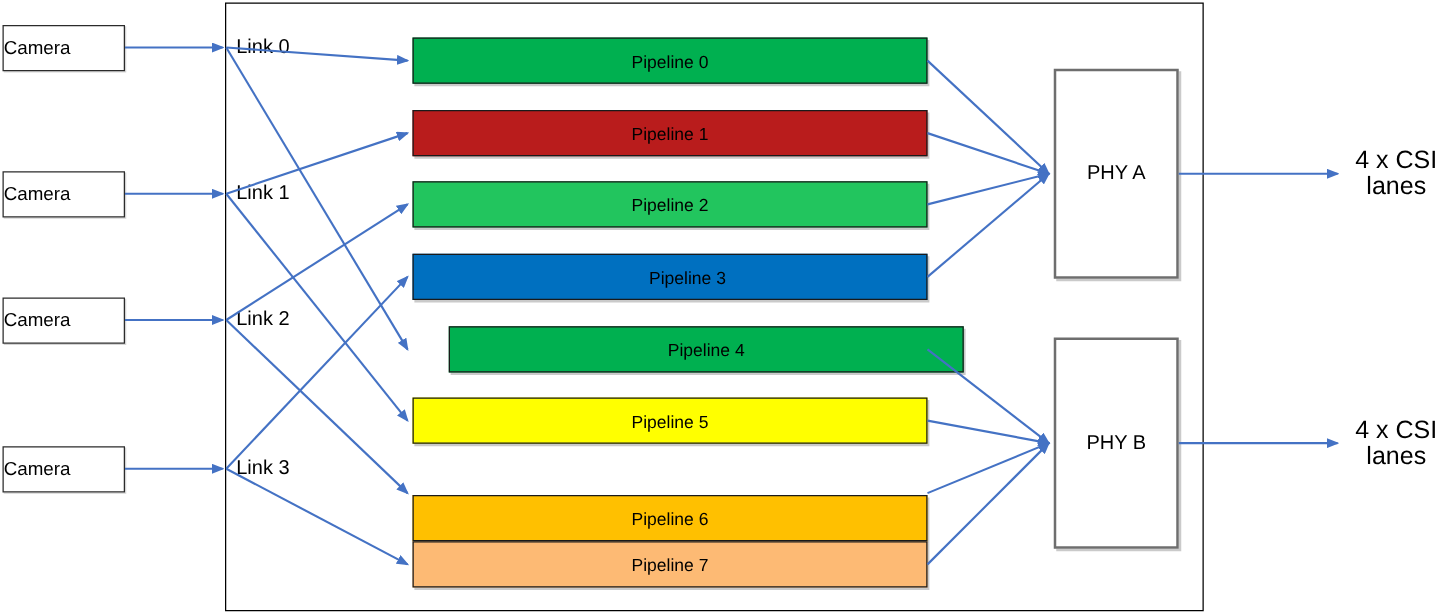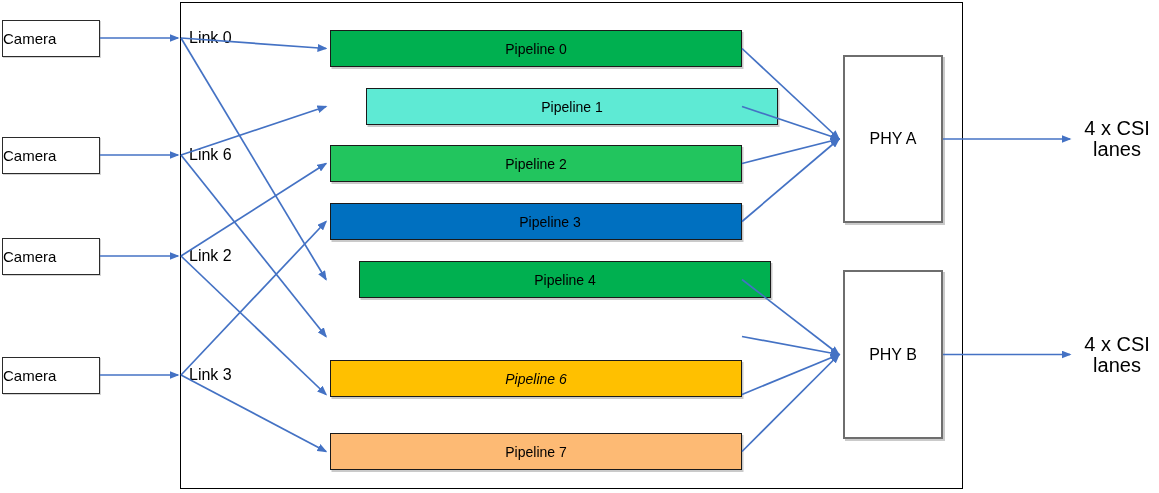--- a/index.html
+++ b/index.html
@@ -90,40 +90,43 @@
   <div class="camera" style="top:238px">
       <span>Camera</span>
     </div>
   <div class="camera" style="top:357px">
       <span>Camera</span>
     </div>
 
   <div class="bigbox"></div>
 
   <div class="link-label" style="top:27px">Link 0</div>
-  <div class="link-label" style="top:144px">Link 6</div>
+  <div class="link-label" style="top:144px">Link 1</div>
   <div class="link-label" style="top:245px">Link 2</div>
   <div class="link-label" style="top:364px">Link 3</div>
 
   <div class="pipeline" style="top: 30px; background: rgb(0, 176, 80);">
       <span>Pipeline 0</span>
     </div>
-  <div class="pipeline" style="top: 88px; background: #5eead4; margin-left: 36px;">
+  <div class="pipeline" style="top: 88px; background: #b91c1c;">
       <span>Pipeline 1</span>
     </div>
   <div class="pipeline" style="top: 145px; background: #22c55e;">
       <span>Pipeline 2</span>
     </div>
   <div class="pipeline" style="top: 203px; background: rgb(0, 112, 192); padding-left: 28px;">
       <span>Pipeline 3</span>
     </div>
   <div class="pipeline" style="top: 261px; background: rgb(0, 176, 80); margin-left: 29px;">
       <span>Pipeline 4</span>
     </div>
-  <div class="pipeline" style="top: 360px; background: rgb(255, 192, 0); font-style: italic;">
+  <div class="pipeline" style="top: 318px; background: rgb(255, 255, 0);">
+      <span>Pipeline 5</span>
+    </div>
+  <div class="pipeline" style="top: 396px; background: rgb(255, 192, 0);">
       <span>Pipeline 6</span>
     </div>
   <div class="pipeline" style="top: 433px; background: #fdba74;">
       <span>Pipeline 7</span>
     </div>
 
   <div class="phy phy-b">
       <span>PHY B</span>
     </div>
   <div class="phy phy-a">

